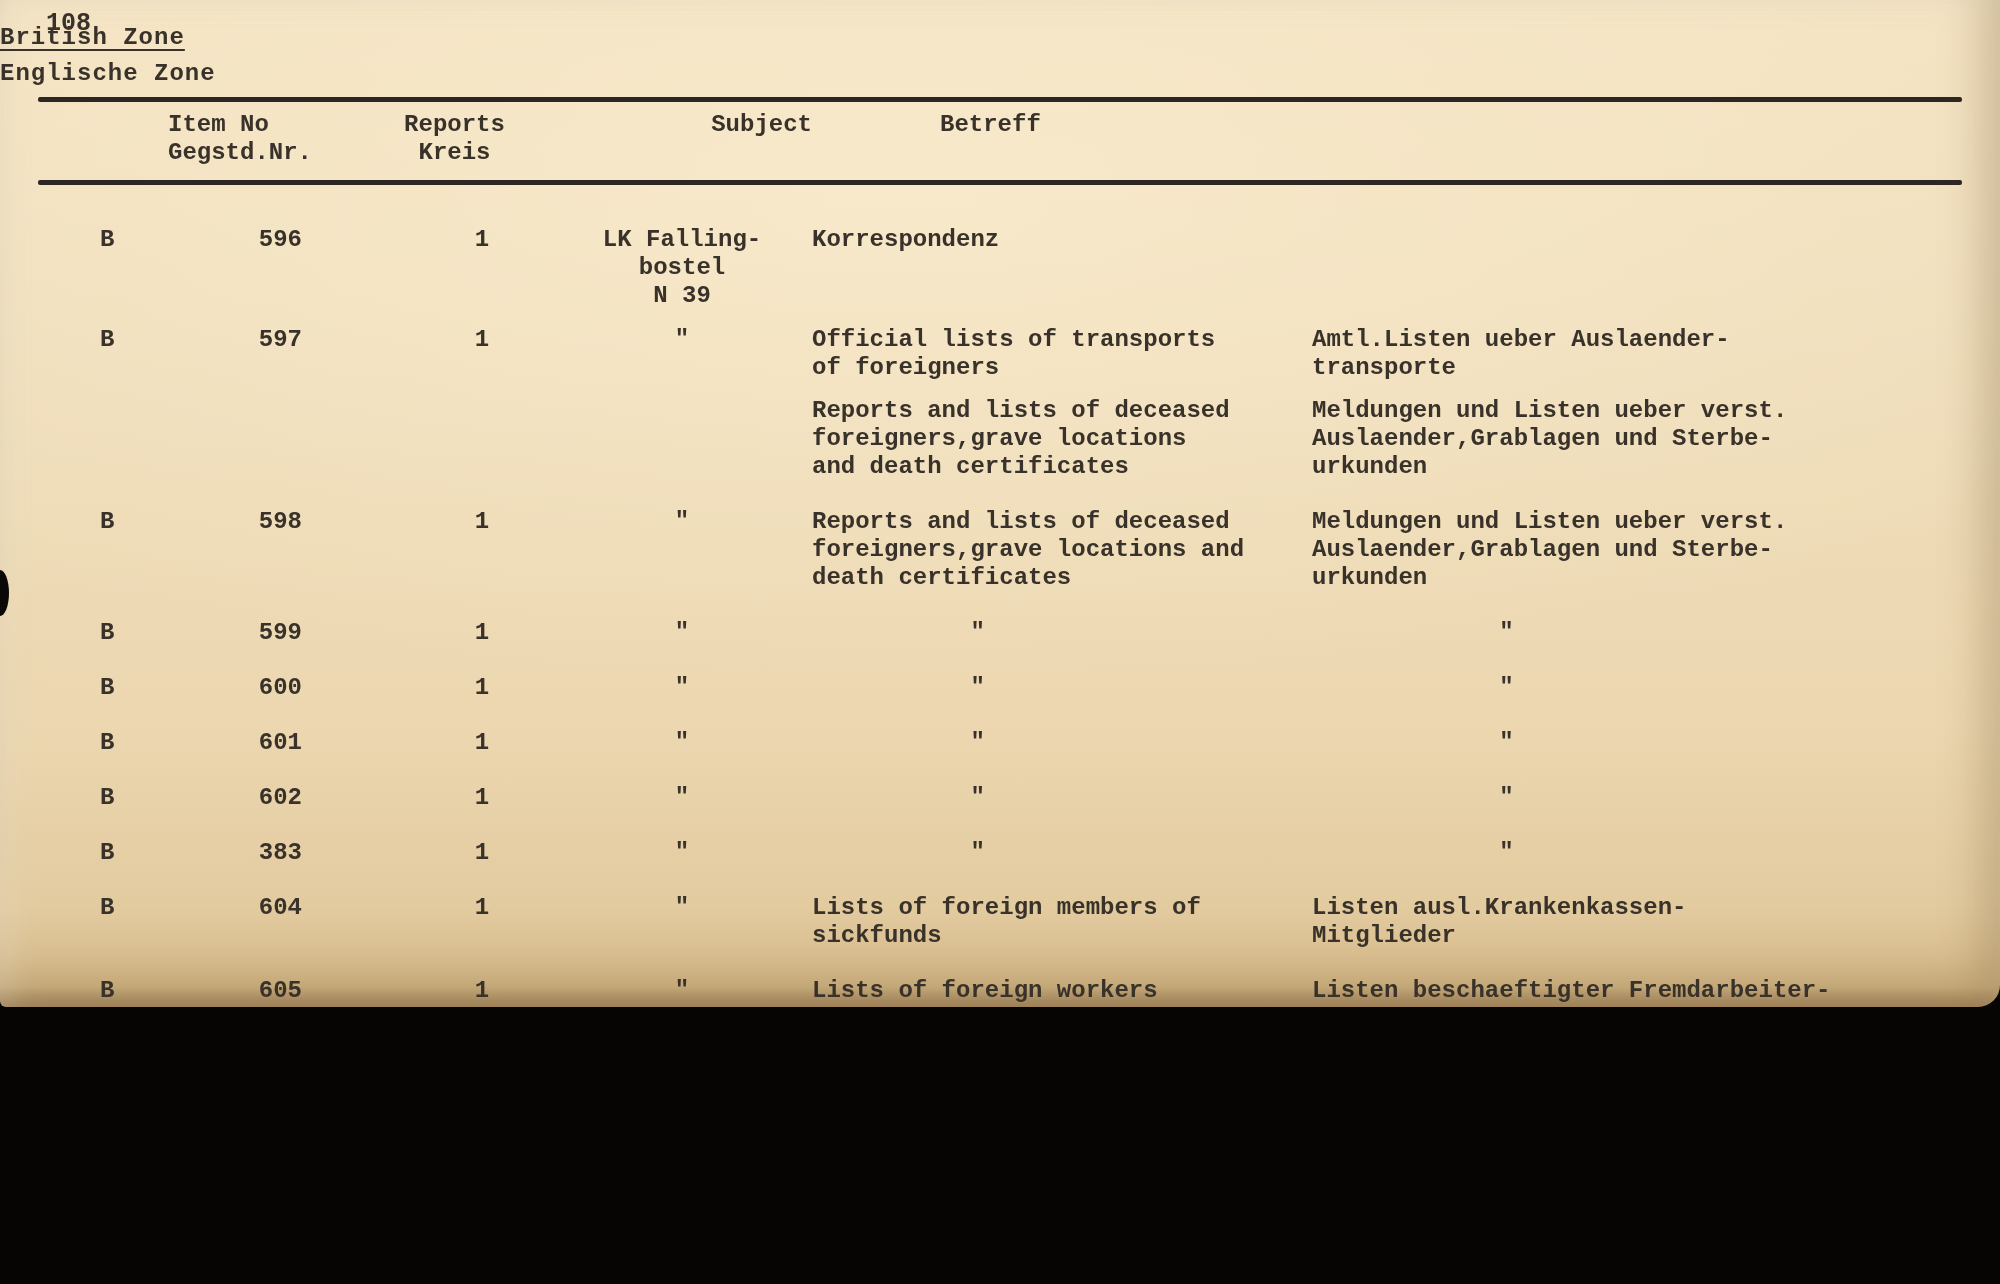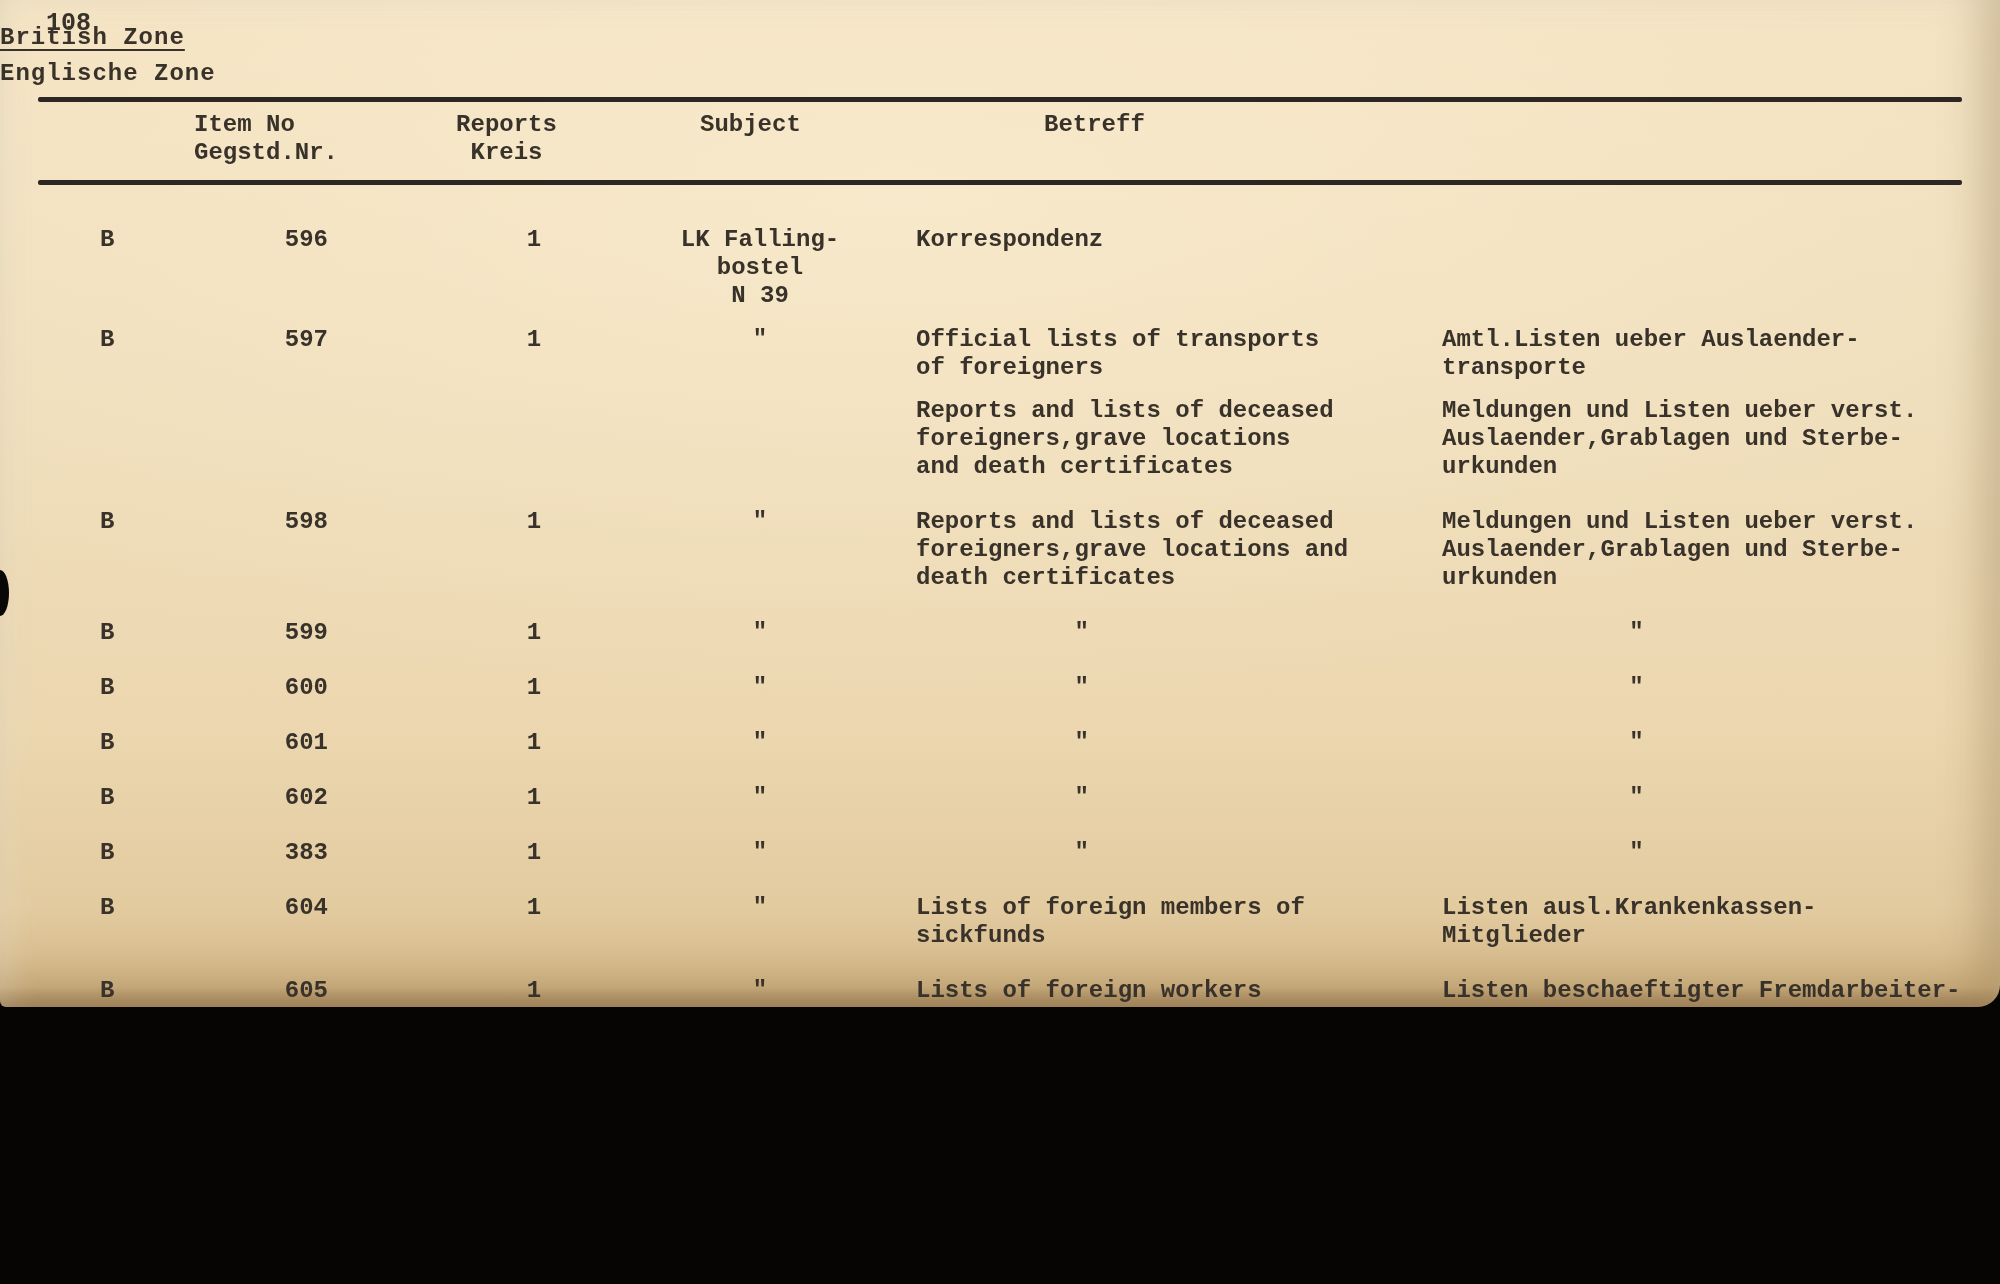--- a/index.html
+++ b/index.html
@@ -41,28 +41,27 @@
     background:#2c2722;
     margin:0 38px;
     border-radius:2px;
   }
   .rule-top{ margin-top:9px; }
   .rule-mid{ margin-top:13px; }
   .grid{
     display:grid;
     grid-template-columns:70px 140px 250px 260px 500px 1fr;
     margin:0 40px 0 92px;
-    gap:26px;
   }
   .c{ white-space:pre; }
   .header.grid{ margin-top:9px; }
   .hdr-item{ padding-left:6px; }
   .hdr-folder{ padding-left:60px; }
   .hdr-district{ text-align:center; padding-left:55px; }
-  .hdr-subject{ text-align:left; padding-left:70px; }
+  .hdr-subject{ text-align:right; padding-left:70px; }
   .hdr-betreff{ padding-left:128px; }
   .rows{ margin-top:41px; }
   .row.grid{ margin-bottom:27px; }
   .row.grid:nth-child(1){ margin-bottom:16px; }
   .row.grid:nth-child(2){ margin-bottom:15px; }
   .row.grid:last-child{ margin-bottom:0; }
   .val-letter{ padding-left:8px; }
   .val-itemno{ text-align:right; }
   .val-folder{ text-align:center; padding-left:110px; }
   .val-district{ text-align:center; }

